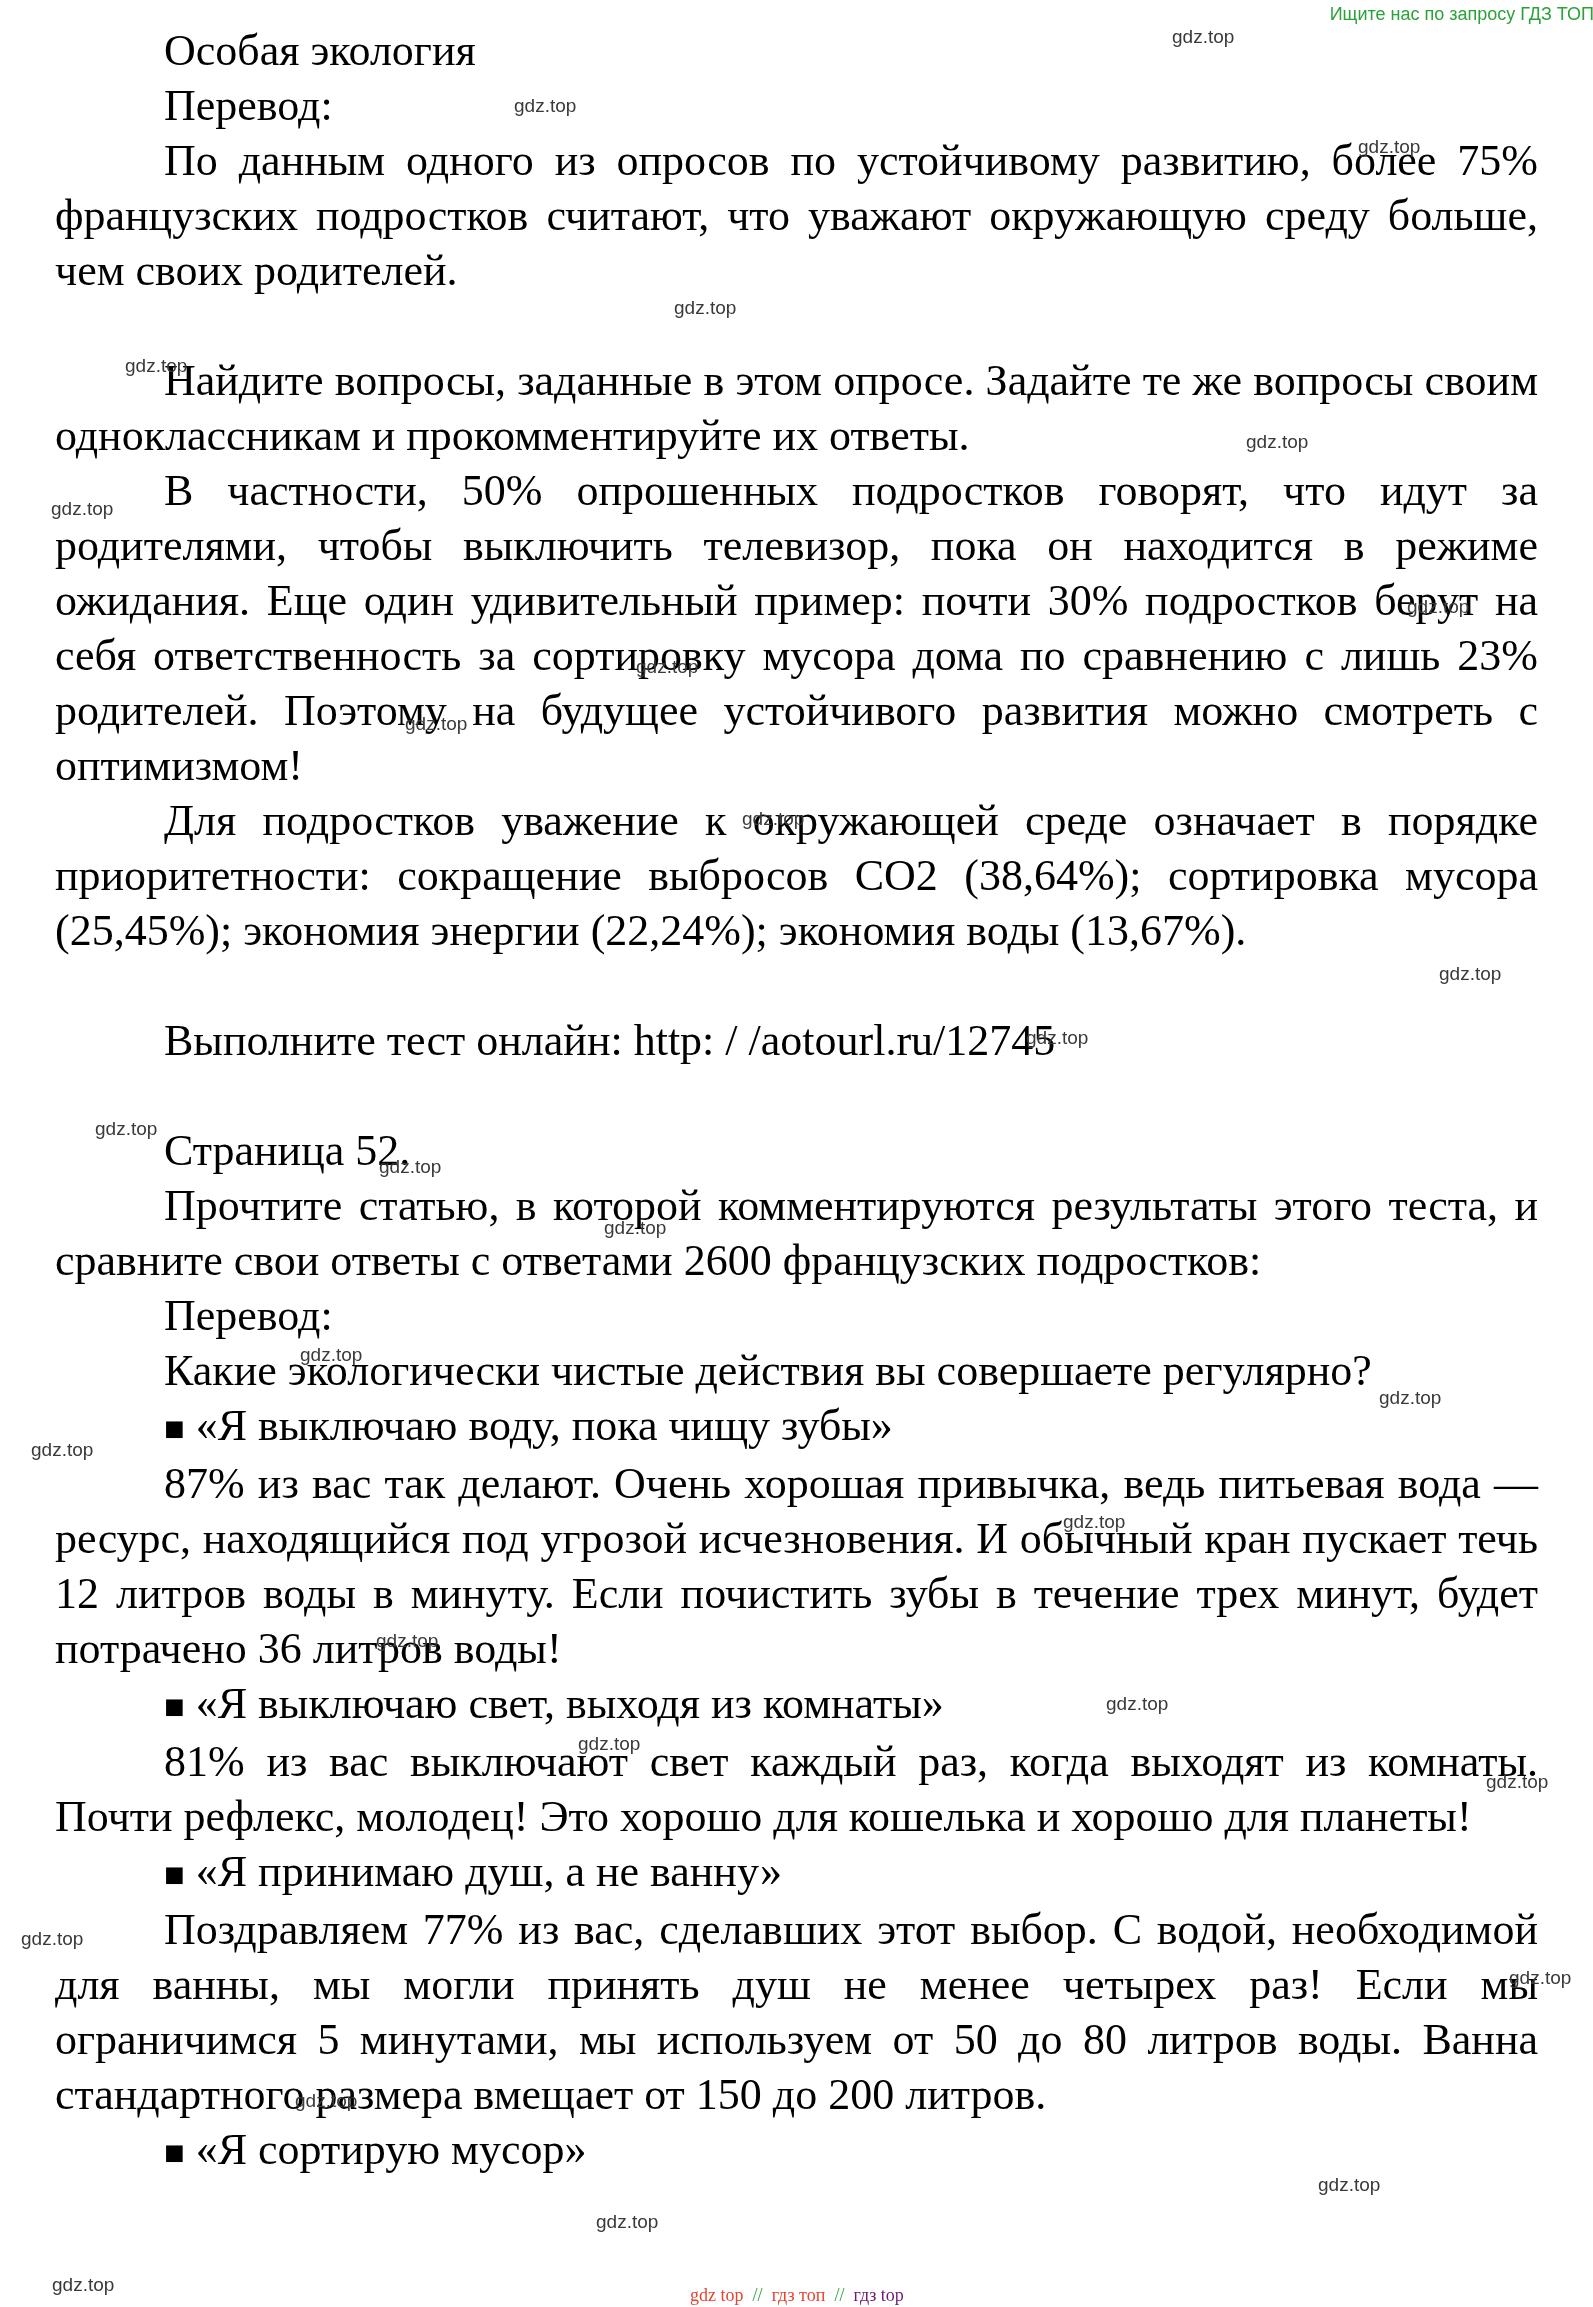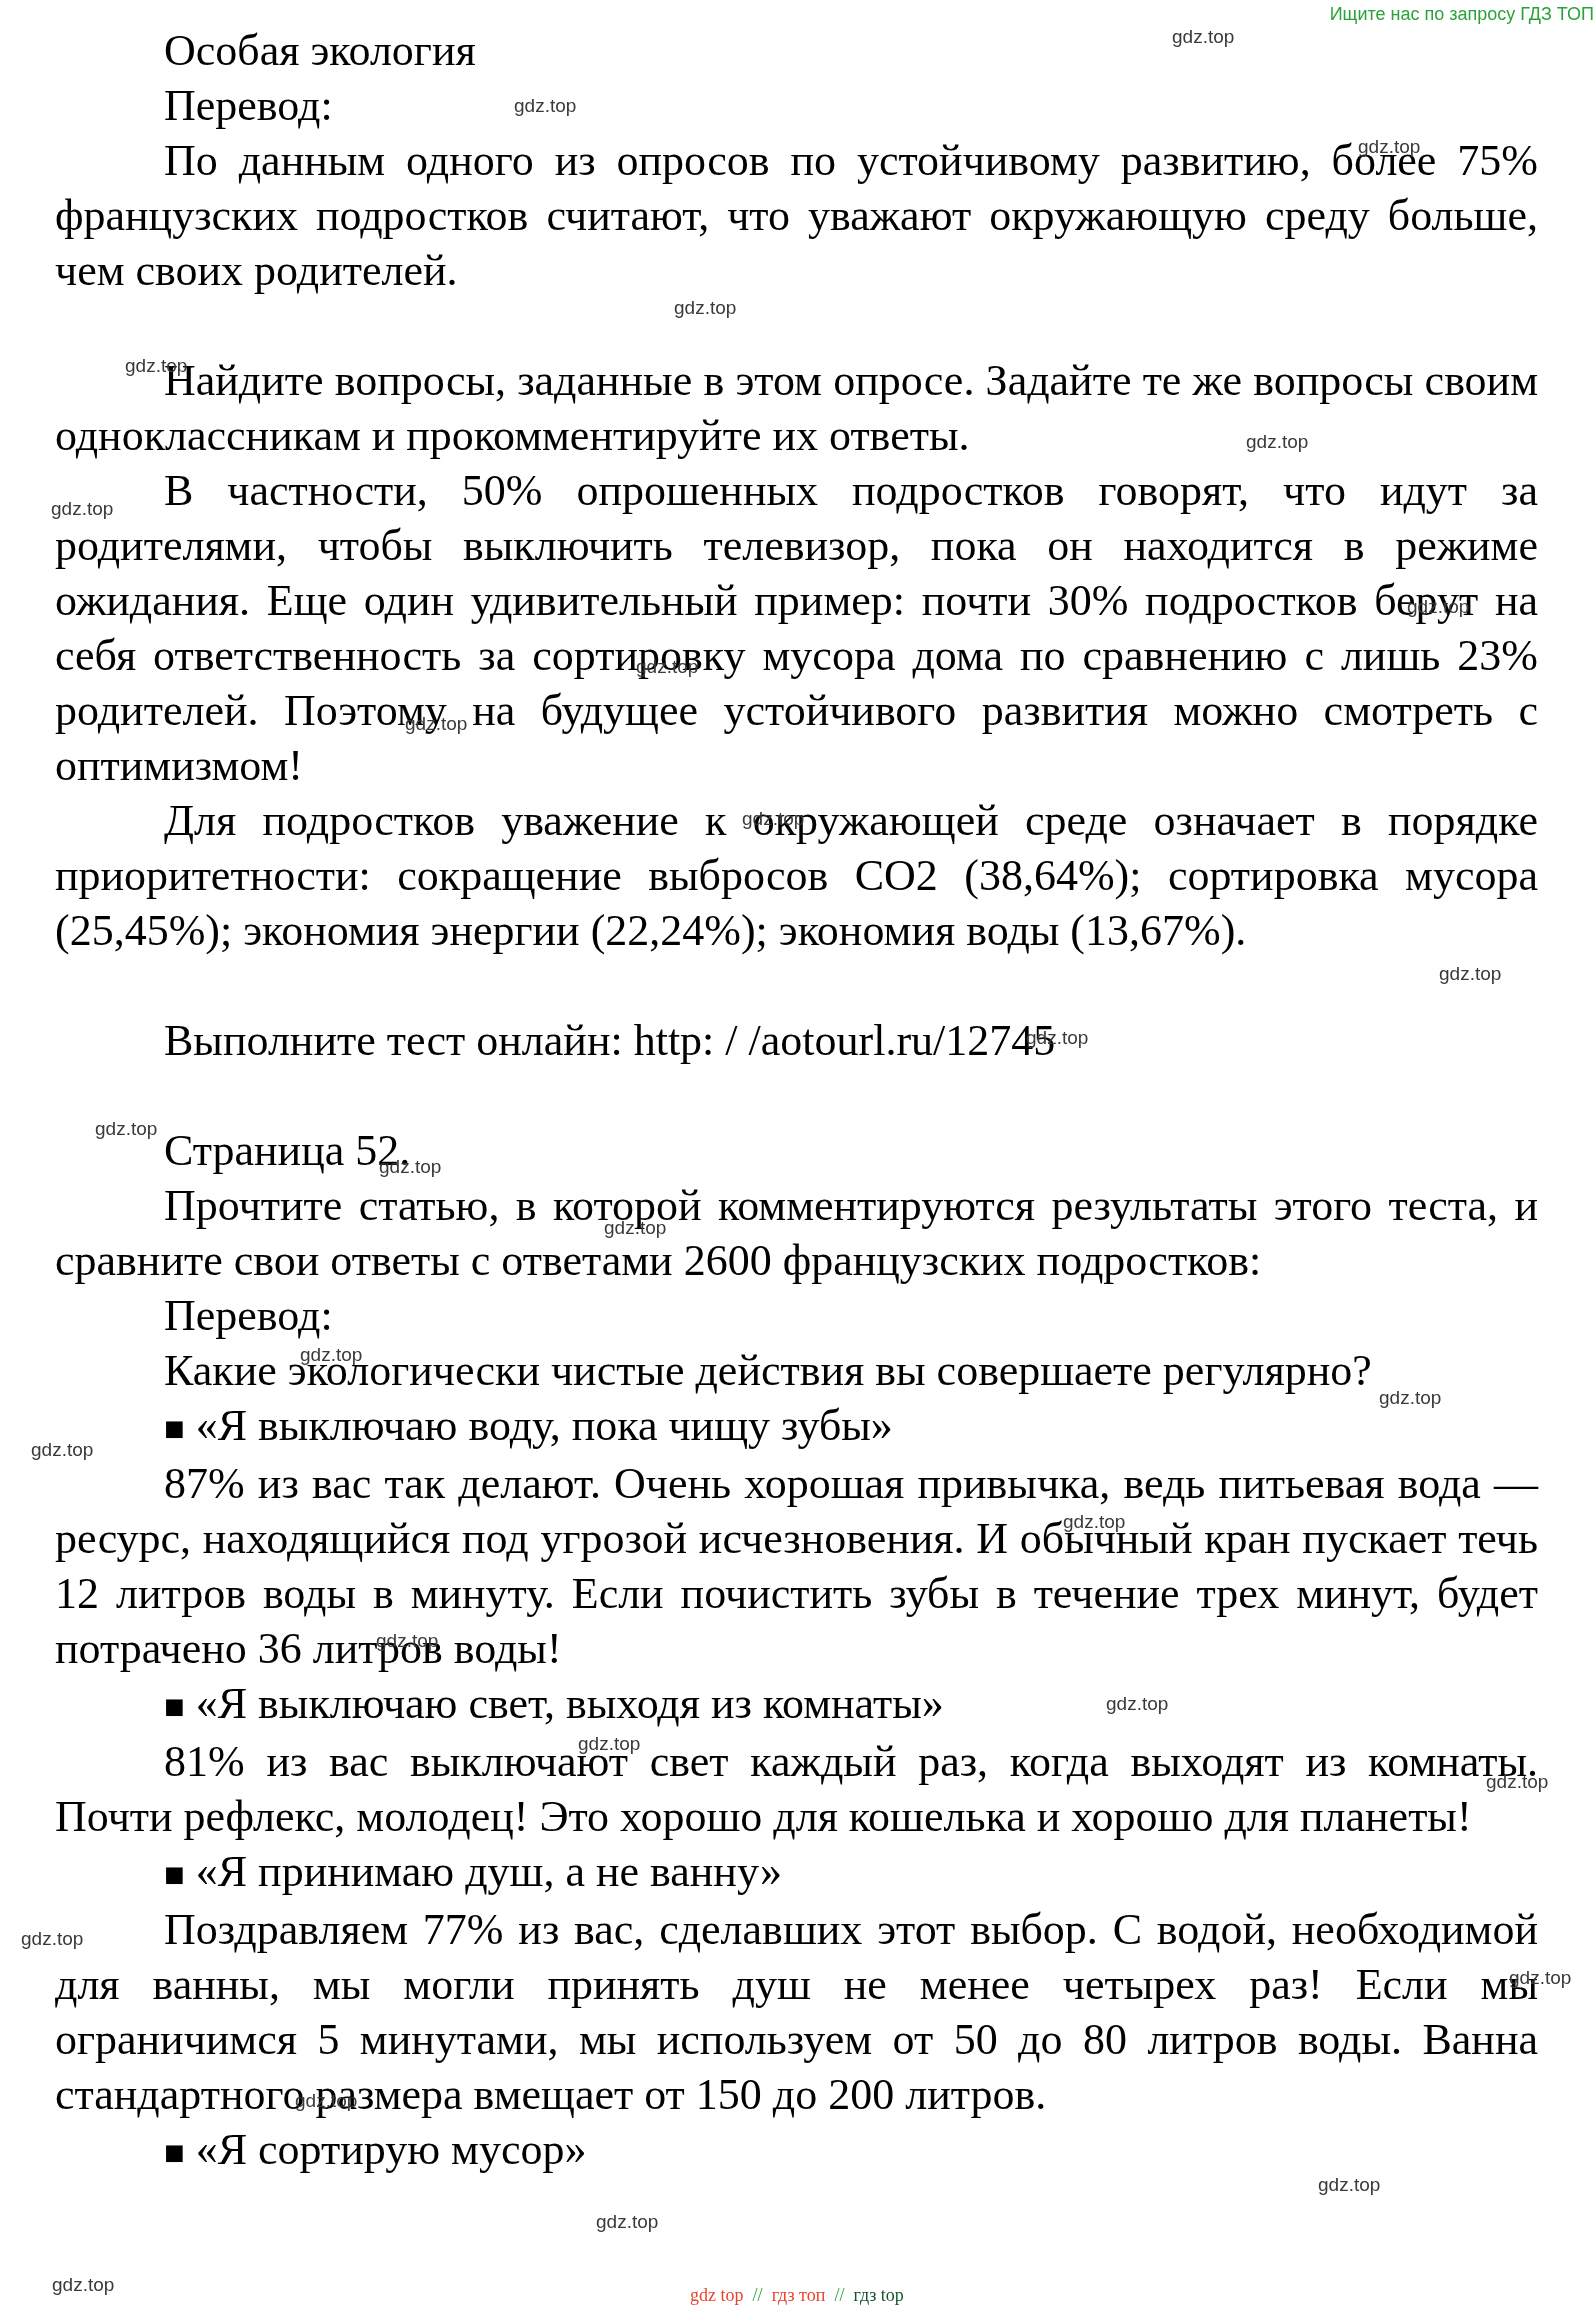--- a/index.html
+++ b/index.html
@@ -125,17 +125,17 @@
       <span class="wm" style="left: 1486px; top: 1771px;">gdz.top</span>
       <span class="wm" style="left: 21px; top: 1928px;">gdz.top</span>
       <span class="wm" style="left: 1509px; top: 1967px;">gdz.top</span>
       <span class="wm" style="left: 295px; top: 2090px;">gdz.top</span>
       <span class="wm" style="left: 1318px; top: 2174px;">gdz.top</span>
       <span class="wm" style="left: 596px; top: 2211px;">gdz.top</span>
       <span class="wm" style="left: 52px; top: 2274px;">gdz.top</span>
     </div>
 
   <div class="banner-bottom">
-    <span style="color: rgb(232, 67, 45);">gdz top</span><span style="color: rgb(42, 162, 57);">//</span><span style="color: rgb(232, 67, 45);">гдз топ</span><span style="color: rgb(42, 162, 57);">//</span><span style="color: #14532d;">гдз top</span>
+    <span style="color: rgb(232, 67, 45);">gdz top</span><span style="color: rgb(42, 162, 57);">//</span><span style="color: rgb(232, 67, 45);">гдз топ</span><span style="color: rgb(42, 162, 57);">//</span><span style="color: #701a75;">гдз top</span>
   </div>
 
 </div>
 
 
 </body></html>

